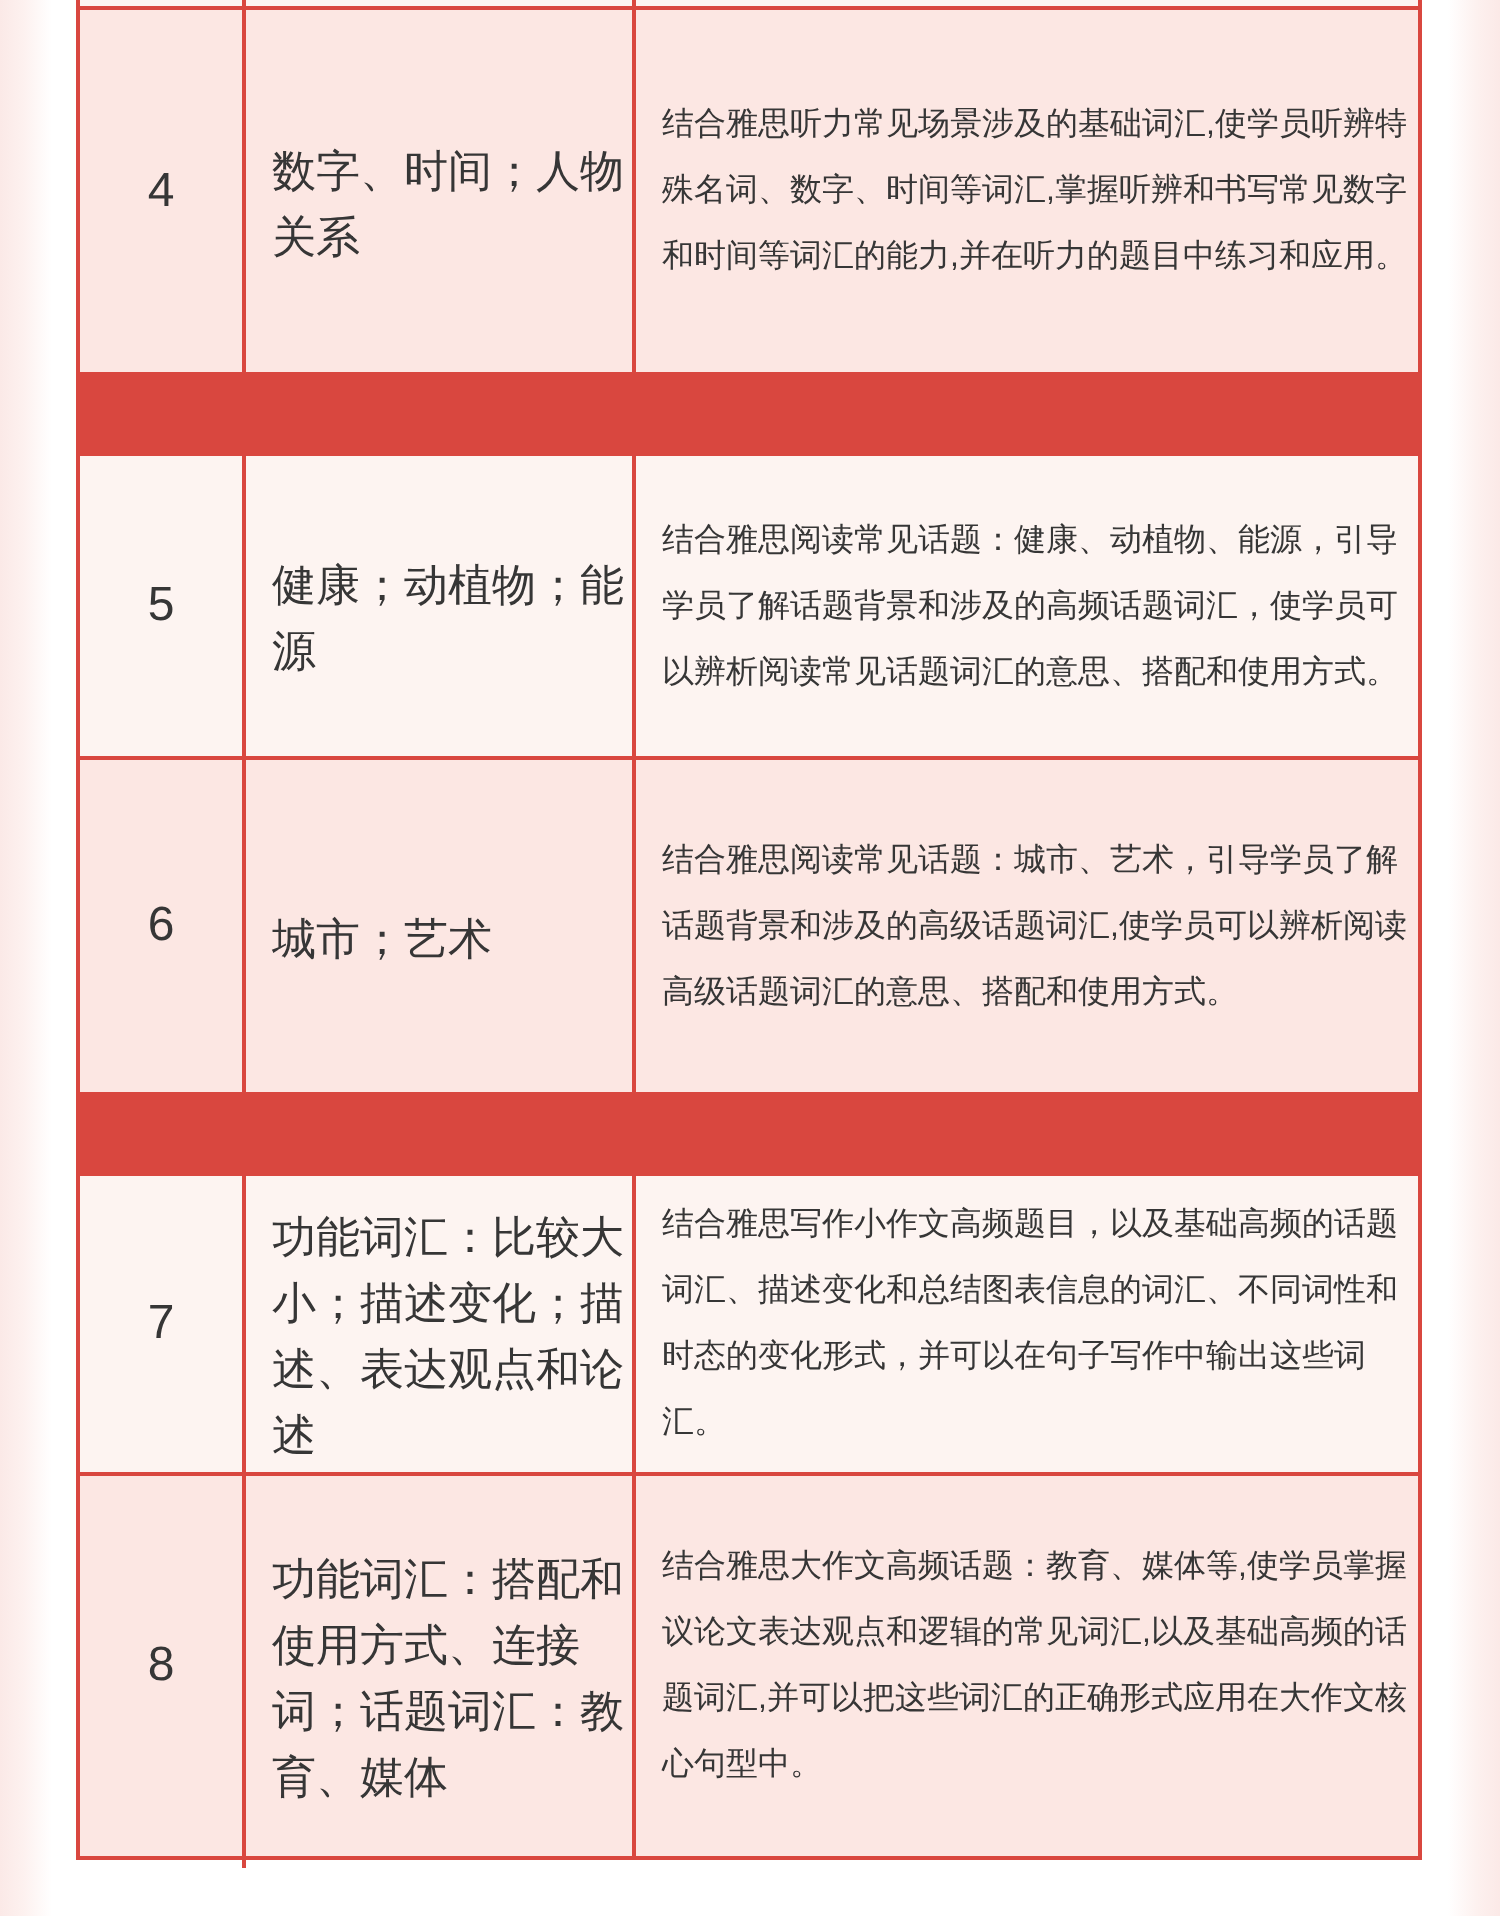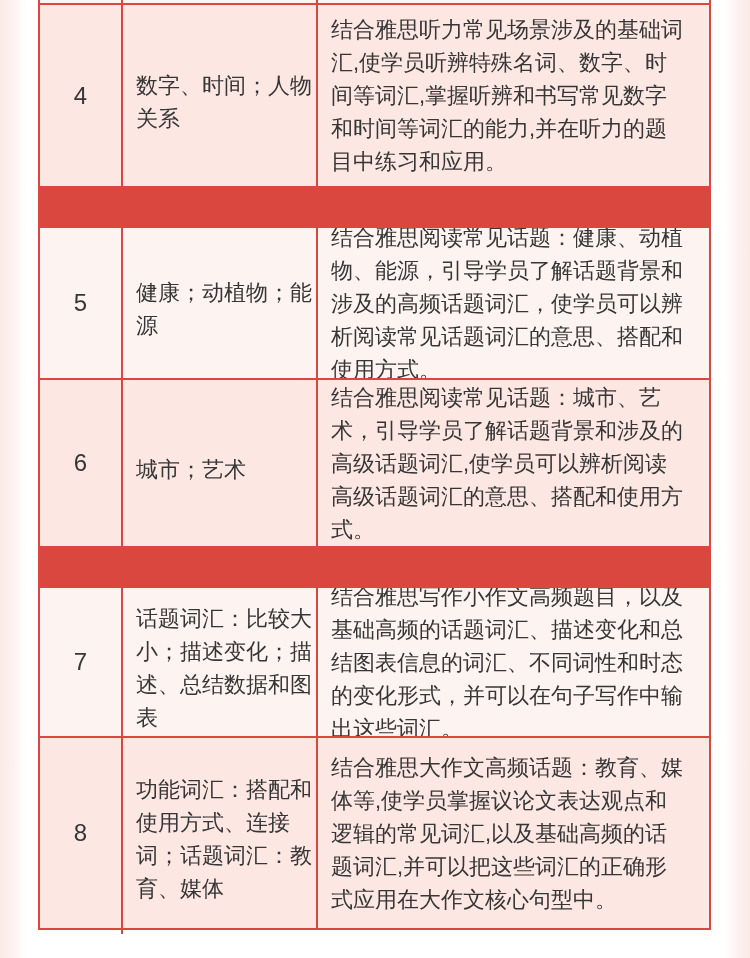--- a/index.html
+++ b/index.html
@@ -67,22 +67,22 @@
   .cell.num {
     justify-content: center;
     font-size: 24px;
   }
   .cell.topic {
     padding: 12px 4px 0 13px;
     font-size: 22px;
     line-height: 33px;
   }
   .cell.desc {
-    padding: 0 21px 0 13px;
-    font-size: 22px;
+    padding: 0 4px 0 13px;
+    font-size: 16px;
     line-height: 33px;
   }
 </style>
 </head>
 <body>
 
 <div class="gutter-left"></div>
 <div class="gutter-right"></div>
 
 <div class="card"></div>
@@ -109,21 +109,21 @@
   </div>
 
   <div class="trow dark">
     <div class="cell num">6</div>
     <div class="cell topic">城市；艺术</div>
     <div class="cell desc">结合雅思阅读常见话题：城市、艺术，引导学员了解话题背景和涉及的高级话题词汇,使学员可以辨析阅读高级话题词汇的意思、搭配和使用方式。</div>
   </div>
 
   <div class="trow light">
     <div class="cell num">7</div>
-    <div class="cell topic">话题词汇：比较大小；描述变化；描述、总结数据和图表</div>
+    <div class="cell topic">功能词汇：比较大小；描述变化；描述、表达观点和论述</div>
     <div class="cell desc">结合雅思写作小作文高频题目，以及基础高频的话题词汇、描述变化和总结图表信息的词汇、不同词性和时态的变化形式，并可以在句子写作中输出这些词汇。</div>
   </div>
 
   <div class="trow dark">
     <div class="cell num">8</div>
     <div class="cell topic">功能词汇：搭配和使用方式、连接词；话题词汇：教育、媒体</div>
     <div class="cell desc">结合雅思大作文高频话题：教育、媒体等,使学员掌握议论文表达观点和逻辑的常见词汇,以及基础高频的话题词汇,并可以把这些词汇的正确形式应用在大作文核心句型中。</div>
   </div>
 
 </div>

